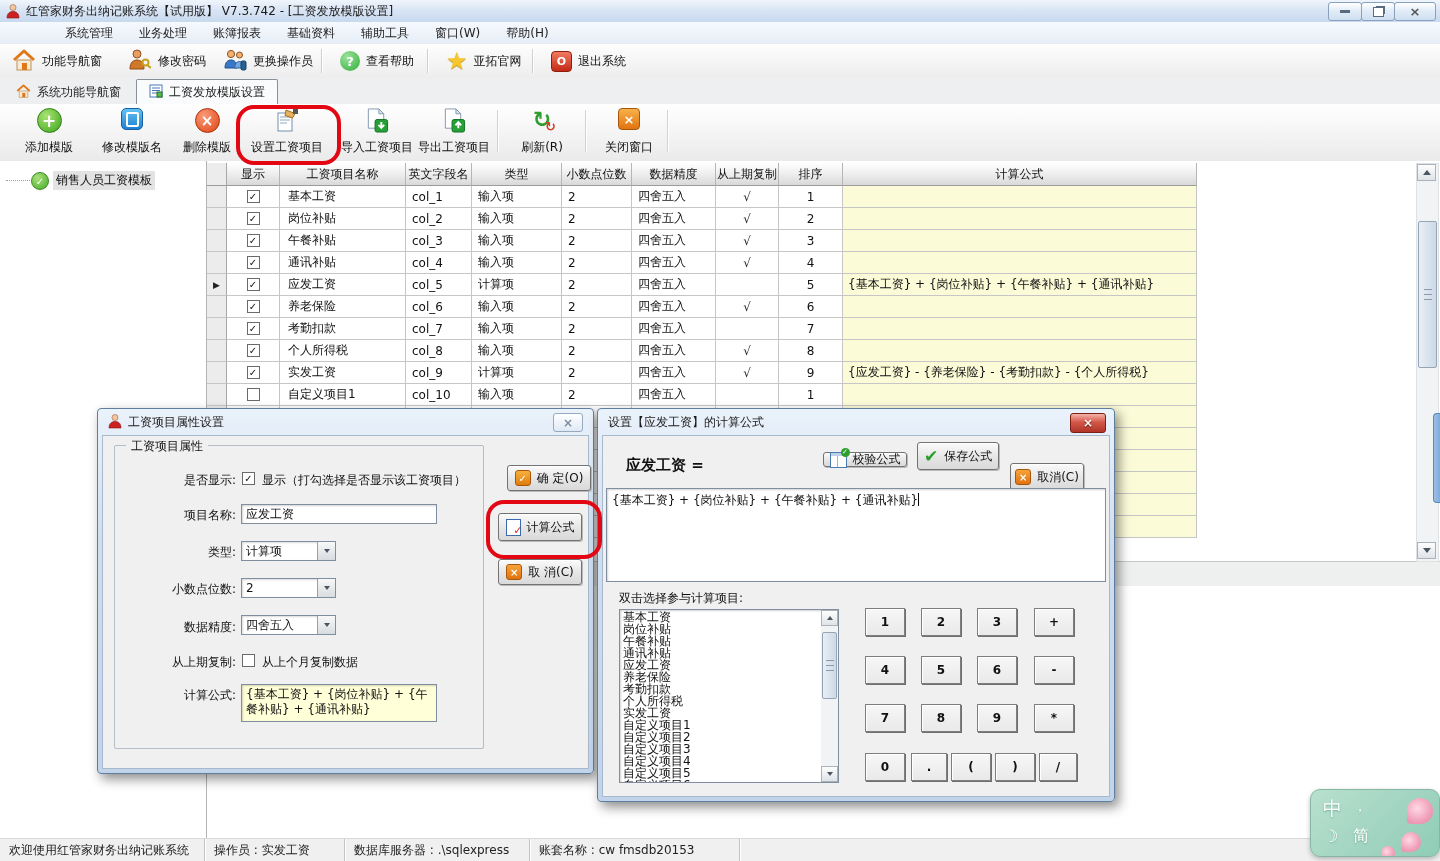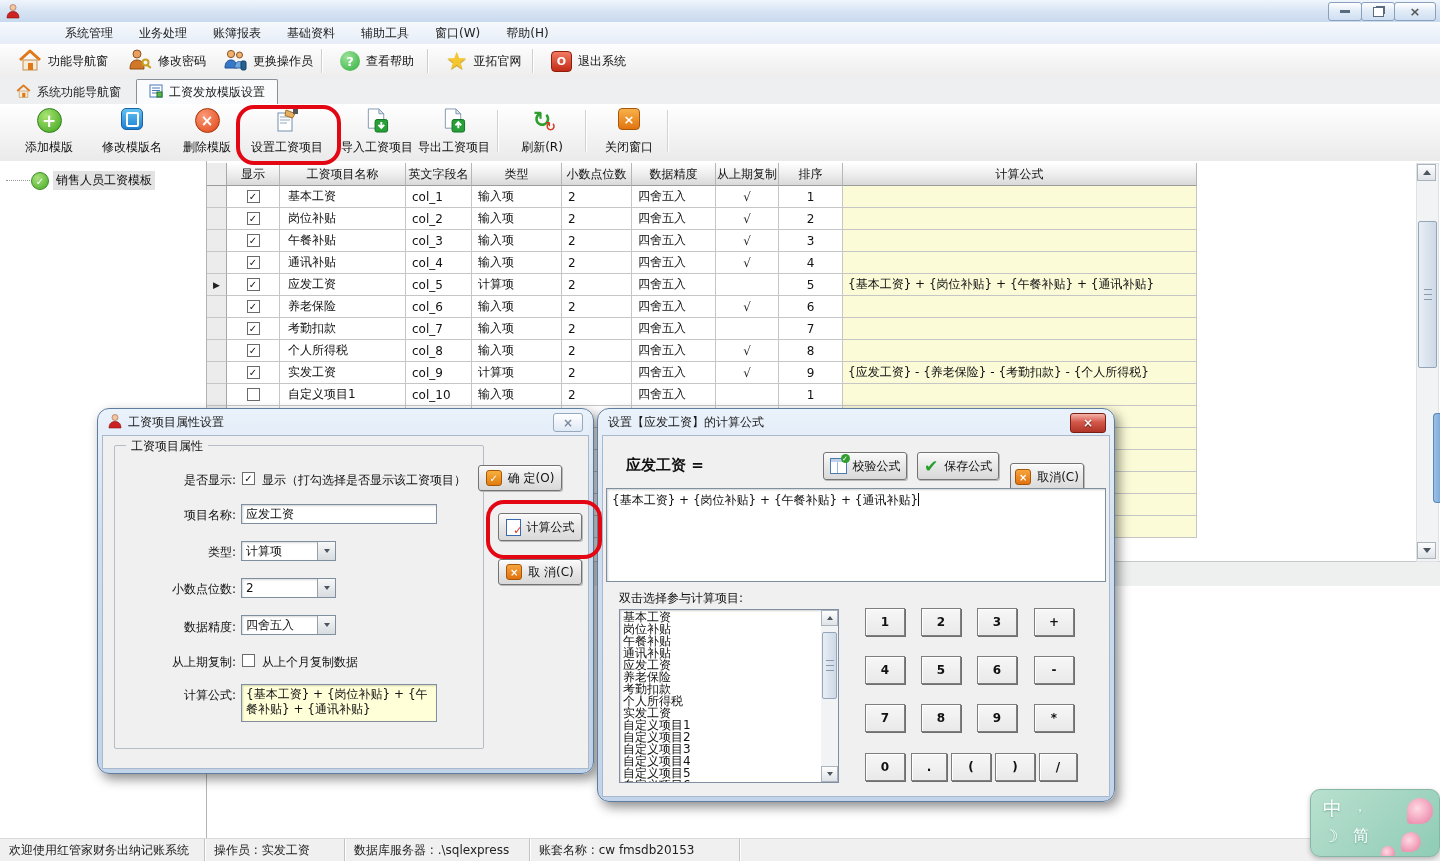--- a/index.html
+++ b/index.html
@@ -107,21 +107,21 @@
     display:flex;align-items:center;justify-content:center;box-sizing:border-box}
   .thumb{position:absolute;left:1px;width:17px;background:linear-gradient(90deg,#e8eef5,#cdd9e6);border:1px solid #95a5b8;border-radius:2px;
     display:flex;align-items:center;justify-content:center;flex-direction:column;gap:2px}
   .grip i{display:block;width:8px;height:1px;background:#8a9aac;margin:1px 0}
   .tri-u{width:0;height:0;border-left:4px solid transparent;border-right:4px solid transparent;border-bottom:5px solid #4a5560}
   .tri-d{width:0;height:0;border-left:4px solid transparent;border-right:4px solid transparent;border-top:5px solid #4a5560}
   .blue-sliver{position:absolute;left:1433px;top:413px;width:7px;height:88px;background:linear-gradient(90deg,#9cc0e8,#7aa8d8);
     border:1px solid #5888b8;border-right:none;border-radius:4px 0 0 4px}
 
   
-  .dlg{position:absolute;border:1px solid #5f7d9f;border-radius:12px;
+  .dlg{position:absolute;border:1px solid #5f7d9f;border-radius:4px;
     background:linear-gradient(#eaf2fb,#cfdeef 35%,#c2d4ea);box-shadow:4px 5px 12px rgba(0,0,0,.45)}
   .dlg-t{position:absolute;left:0;top:0;right:0;height:26px;display:flex;align-items:center;padding-left:10px;gap:6px;color:#1a1a1a}
   .dlg-b{position:absolute;left:4px;right:4px;bottom:4px;top:26px;background:#f0f0f0;border:1px solid #a9b9cd}
   .dclose-gray{position:absolute;right:10px;top:4px;width:28px;height:17px;border:1px solid #97a9bd;border-radius:3px;
     background:linear-gradient(#ffffff,#dfe9f5);display:flex;align-items:center;justify-content:center;color:#7b8b9d;font-weight:bold;font-size:12px}
   .dclose-red{position:absolute;right:8px;top:4px;width:34px;height:18px;border:1px solid #7a1f14;border-radius:3px;
     background:linear-gradient(#f5b3aa,#d4584a 45%,#b03428);display:flex;align-items:center;justify-content:center;color:#fff;font-weight:bold;font-size:12px;text-shadow:0 1px 1px #5d140c}
   .grpbox{position:absolute;border:1px solid #b5bdc7;border-radius:2px}
   .grplbl{position:absolute;background:#f0f0f0;padding:0 5px}
   .flabel{position:absolute;text-align:right;color:#111}
@@ -153,20 +153,21 @@
 </head>
 <body>
 
 <div class="titlebar">
   <span class="abs" style="left:6px;top:3px">
     <svg width="14" height="16" viewBox="0 0 14 16">
         <circle cx="7" cy="4.5" r="3" fill="#f2c6a0" stroke="#a06040" stroke-width="0.6"></circle>
         <path d="M1 15 C1 10 4 8.5 7 8.5 C10 8.5 13 10 13 15 Z" fill="#cc2222" stroke="#881111" stroke-width="0.6"></path>
       </svg>
   </span>
+  <span class="title-text nowrap" style="margin-left:26px">红管家财务出纳记账系统【试用版】 V7.3.742 - [工资发放模版设置]</span>
   <span class="wbtn" style="left:1328px;width:32px">
       <i class="wc-minbar"></i>
     </span>
   <span class="wbtn" style="left:1361px;width:32px">
       <i class="wc-rest"></i>
     </span>
   <span class="wbtn" style="left:1394px;width:40px">
       <i class="wc-x">×</i>
     </span>
 </div>
@@ -190,21 +191,21 @@
     </span>
   <span class="mdi-btn" style="left:1401px">
       <i class="mdi-rest"></i>
     </span>
   <span class="mdi-btn" style="left:1420px">
       <i class="mdi-x">×</i>
     </span>
 </div>
 
 <div class="toolbar"></div>
-<div class="tbb" style="left:10px">
+<div class="tbb" style="left:4px">
   <span><svg width="24" height="22" viewBox="0 0 24 22">
         <path d="M2 11 L12 2 L22 11" fill="none" stroke="#e07818" stroke-width="3" stroke-linejoin="round"></path>
         <rect x="5" y="11" width="14" height="10" fill="#f6ead8" stroke="#c09050"></rect>
         <rect x="10" y="14" width="5" height="7" fill="#e07818"></rect>
       </svg></span>
   <span>功能导航窗</span>
 </div>
 <div class="tbb" style="left:120px">
   <span><svg width="24" height="22" viewBox="0 0 24 22">
         <circle cx="9" cy="5" r="4" fill="#e8a060" stroke="#905020"></circle>
@@ -610,21 +611,21 @@
       </span>
   </div>
 
   <span class="flabel" style="left:30px;top:245px;width:108px">从上期复制:</span>
   <span class="cbx abs" style="left:144px;top:245px"></span>
   <span class="abs nowrap" style="left:164px;top:245px;width:180px">从上个月复制数据</span>
 
   <span class="flabel" style="left:30px;top:278px;width:108px">计算公式:</span>
   <div class="sunken abs" style="left:143px;top:275px;width:196px;height:38px;background:#ffffd8;padding:2px 4px;line-height:15px;overflow:hidden">{基本工资} + {岗位补贴} + {午餐补贴} + {通讯补贴}</div>
 
-  <div class="btn" style="left:380px;top:56px;width:84px;height:26px">
+  <div class="btn" style="left:409px;top:56px;width:84px;height:26px">
     <span class="gi g-ok"></span>
       <span>确 定(O)</span>
   </div>
   <div class="btn" style="left:400px;top:104px;width:84px;height:28px">
     <span class="gi g-calcdoc"></span>
       <span>计算公式</span>
   </div>
   <div class="btn" style="left:400px;top:150px;width:84px;height:26px">
     <span class="gi g-can"></span>
       <span>取 消(C)</span>
@@ -634,25 +635,25 @@
 
 <div class="dlg" style="left:597px;top:408px;width:516px;height:392px;z-index:20">
   <div class="dlg-t">
     <span>设置【应发工资】的计算公式</span>
     <span class="dclose-red">×</span>
   </div>
   <div class="dlg-b"></div>
 
   <span class="abs nowrap" style="left:28px;top:47px;font-size:15px;font-weight:bold">应发工资 =</span>
 
-  <div class="btn" style="left:225px;top:43px;width:84px;height:28px">
+  <div class="btn" style="left:225px;top:43px;width:84px;height:15px">
     <span class="gi g-verif"></span>
       <span>校验公式</span>
   </div>
-  <div class="btn" style="left:319px;top:43px;width:82px;height:28px">
+  <div class="btn" style="left:319px;top:33px;width:82px;height:28px">
     <span class="gi g-save"></span>
       <span>保存公式</span>
   </div>
   <div class="btn" style="left:412px;top:54px;width:74px;height:28px">
     <span class="gi g-can"></span>
       <span>取消(C)</span>
   </div>
 
   <div class="sunken abs" style="left:8px;top:79px;width:500px;height:94px;padding:3px 5px;line-height:16px">
     <span>{基本工资} + {岗位补贴} + {午餐补贴} + {通讯补贴}</span><span style="display:inline-block;width:1px;height:13px;background:#000;vertical-align:-2px"></span>

